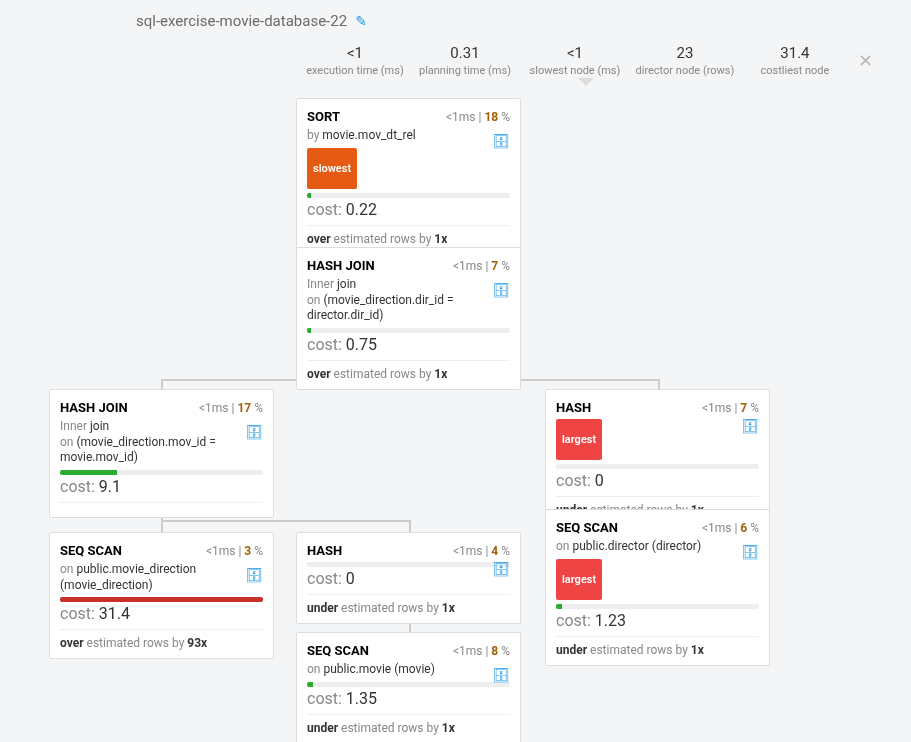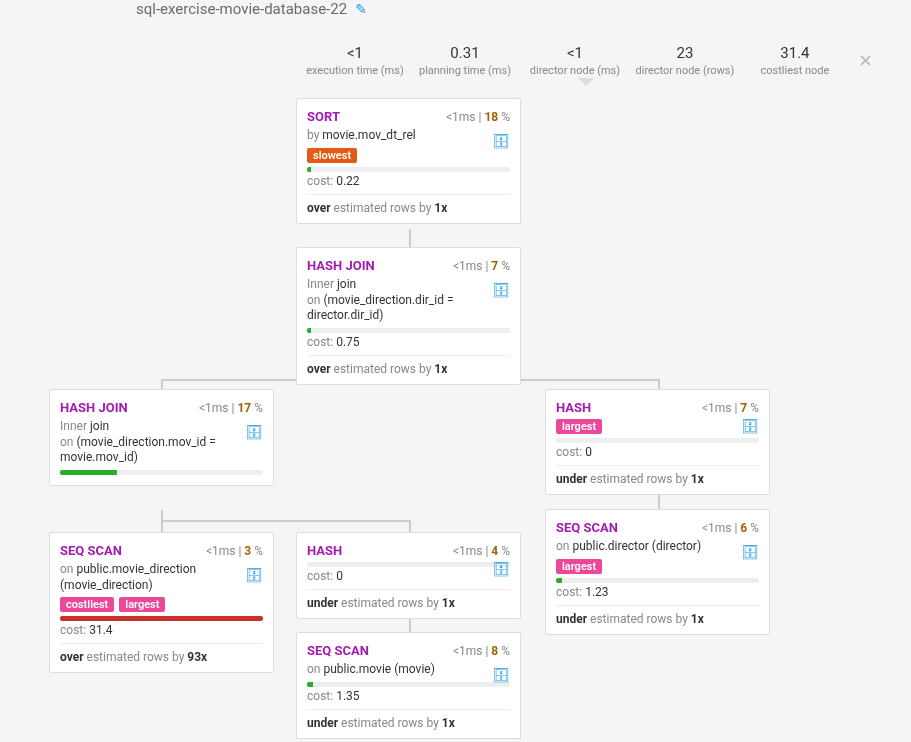--- a/index.html
+++ b/index.html
@@ -8,21 +8,21 @@
     font-family: "Segoe UI", -apple-system, BlinkMacSystemFont, Roboto, Helvetica, Arial, sans-serif;
     font-size: 13px;
     color: #333;
     width: 911px;
     height: 742px;
     overflow: hidden;
     position: relative;
   }
   .header {
     position: absolute;
-    top: 0;
+    top: 12px;
     left: 136px;
     display: flex;
     align-items: center;
     gap: 8px;
   }
   .title {
     color: #6b6b6b;
     font-size: 15px;
     font-weight: 400;
   }
@@ -67,55 +67,55 @@
     border-radius: 2px;
     padding: 10px 10px 8px 10px;
     font-size: 12px;
   }
   .node-head {
     display: flex;
     justify-content: space-between;
     align-items: center;
     margin-bottom: 4px;
   }
-  .node-title { font-weight: 700; font-size: 13px; color: #a21caf; }
+  .node-title { font-weight: 700; font-size: 13px; color: #000000; }
   .node-meta { font-size: 12px; color: #888; }
   .node-meta b { color: #a16207; font-weight: 700; }
   .node-sub { color: #888; font-size: 12px; line-height: 1.3; margin-bottom: 4px; max-width: 190px; word-wrap: break-word; }
   .node-sub .dark { color: #333; }
   .db-icon {
     position: absolute;
     right: 10px;
     top: 34px;
     color: #1c97e4;
     font-size: 14px;
   }
   .tags { margin: 4px 0; }
   .tag {
     display: inline-block;
-    padding: 1px 6px;
+    padding: 14px 6px;
     border-radius: 2px;
     color: #fff;
     font-size: 11px;
     font-weight: 600;
     margin-right: 2px;
   }
-  .tag-red { background: #ec4899; }
+  .tag-red { background: #ef4444; }
   .tag-orange { background: #e55b13; }
   .bar-track {
     height: 5px;
     background: #eee;
     border-radius: 2px;
     margin: 4px 0 2px 0;
     overflow: hidden;
   }
   .bar-fill { height: 100%; }
   .bar-green { background: #2bad2b; }
   .bar-red { background: #c9302c; }
-  .cost-line { color: #888; font-size: 12px; border-bottom: 1px solid #eee; padding-bottom: 6px; margin-bottom: 6px; }
+  .cost-line { color: #888; font-size: 16px; border-bottom: 1px solid #eee; padding-bottom: 6px; margin-bottom: 6px; }
   .cost-line .dark { color: #333; }
   .est-line { font-size: 12px; color: #888; }
   .est-line b { color: #333; font-weight: 700; }
 
   .connector {
     position: absolute;
     border: 1px solid #ccc;
   }
   .v { width: 0; }
   .h { height: 0; }
@@ -132,21 +132,21 @@
   <div class="stat">
     <div class="stat-value">&lt;1</div>
     <div class="stat-label">execution time (ms)</div>
   </div>
   <div class="stat">
     <div class="stat-value">0.31</div>
     <div class="stat-label">planning time (ms)</div>
   </div>
   <div class="stat">
     <div class="stat-value">&lt;1</div>
-    <div class="stat-label">director node (ms)</div>
+    <div class="stat-label">slowest node (ms)</div>
   </div>
   <div class="stat">
     <div class="stat-value">23</div>
     <div class="stat-label">director node (rows)</div>
   </div>
   <div class="stat">
     <div class="stat-value">31.4</div>
     <div class="stat-label">costliest node</div>
   </div>
   <div class="close-btn">✕</div>
@@ -201,20 +201,21 @@
   <div class="node" style="top:389px;left:49px">
     <div class="node-head">
       <span class="node-title">HASH JOIN</span>
       <span class="node-meta"><span>&lt;1ms</span> | <b>17</b> %</span>
     </div>
     <div class="node-sub">Inner <span class="dark">join</span><br>on <span class="dark">(movie_direction.mov_id = movie.mov_id)</span></div>
     <span class="db-icon">🗄</span>
     <div class="bar-track">
         <div class="bar-fill bar-green" style="width:28%"></div>
       </div>
+    <div class="cost-line"><span>cost: </span><span class="dark">9.1</span></div>
   </div>
 
   <div class="node" style="top:389px;left:545px">
     <div class="node-head">
       <span class="node-title">HASH</span>
       <span class="node-meta"><span>&lt;1ms</span> | <b>7</b> %</span>
     </div>
     <span class="db-icon" style="top:28px">🗄</span>
     <div class="tags"><span class="tag tag-red">largest</span></div>
     <div class="bar-track">
@@ -239,24 +240,20 @@
     <div class="est-line"><b>under</b><span> estimated rows by </span><b>1x</b></div>
   </div>
 
   <div class="node" style="top:532px;left:49px">
     <div class="node-head">
       <span class="node-title">SEQ SCAN</span>
       <span class="node-meta"><span>&lt;1ms</span> | <b>3</b> %</span>
     </div>
     <div class="node-sub"><span>on </span><span class="dark">public.movie_direction (movie_direction)</span></div>
     <span class="db-icon">🗄</span>
-    <div class="tags">
-      <span class="tag tag-red">costliest</span>
-      <span class="tag tag-red">largest</span>
-    </div>
     <div class="bar-track">
         <div class="bar-fill bar-red" style="width:100%"></div>
       </div>
     <div class="cost-line"><span>cost: </span><span class="dark">31.4</span></div>
     <div class="est-line"><b>over</b><span> estimated rows by </span><b>93x</b></div>
   </div>
 
   <div class="node" style="top:532px;left:296px">
     <div class="node-head">
       <span class="node-title">HASH</span>

